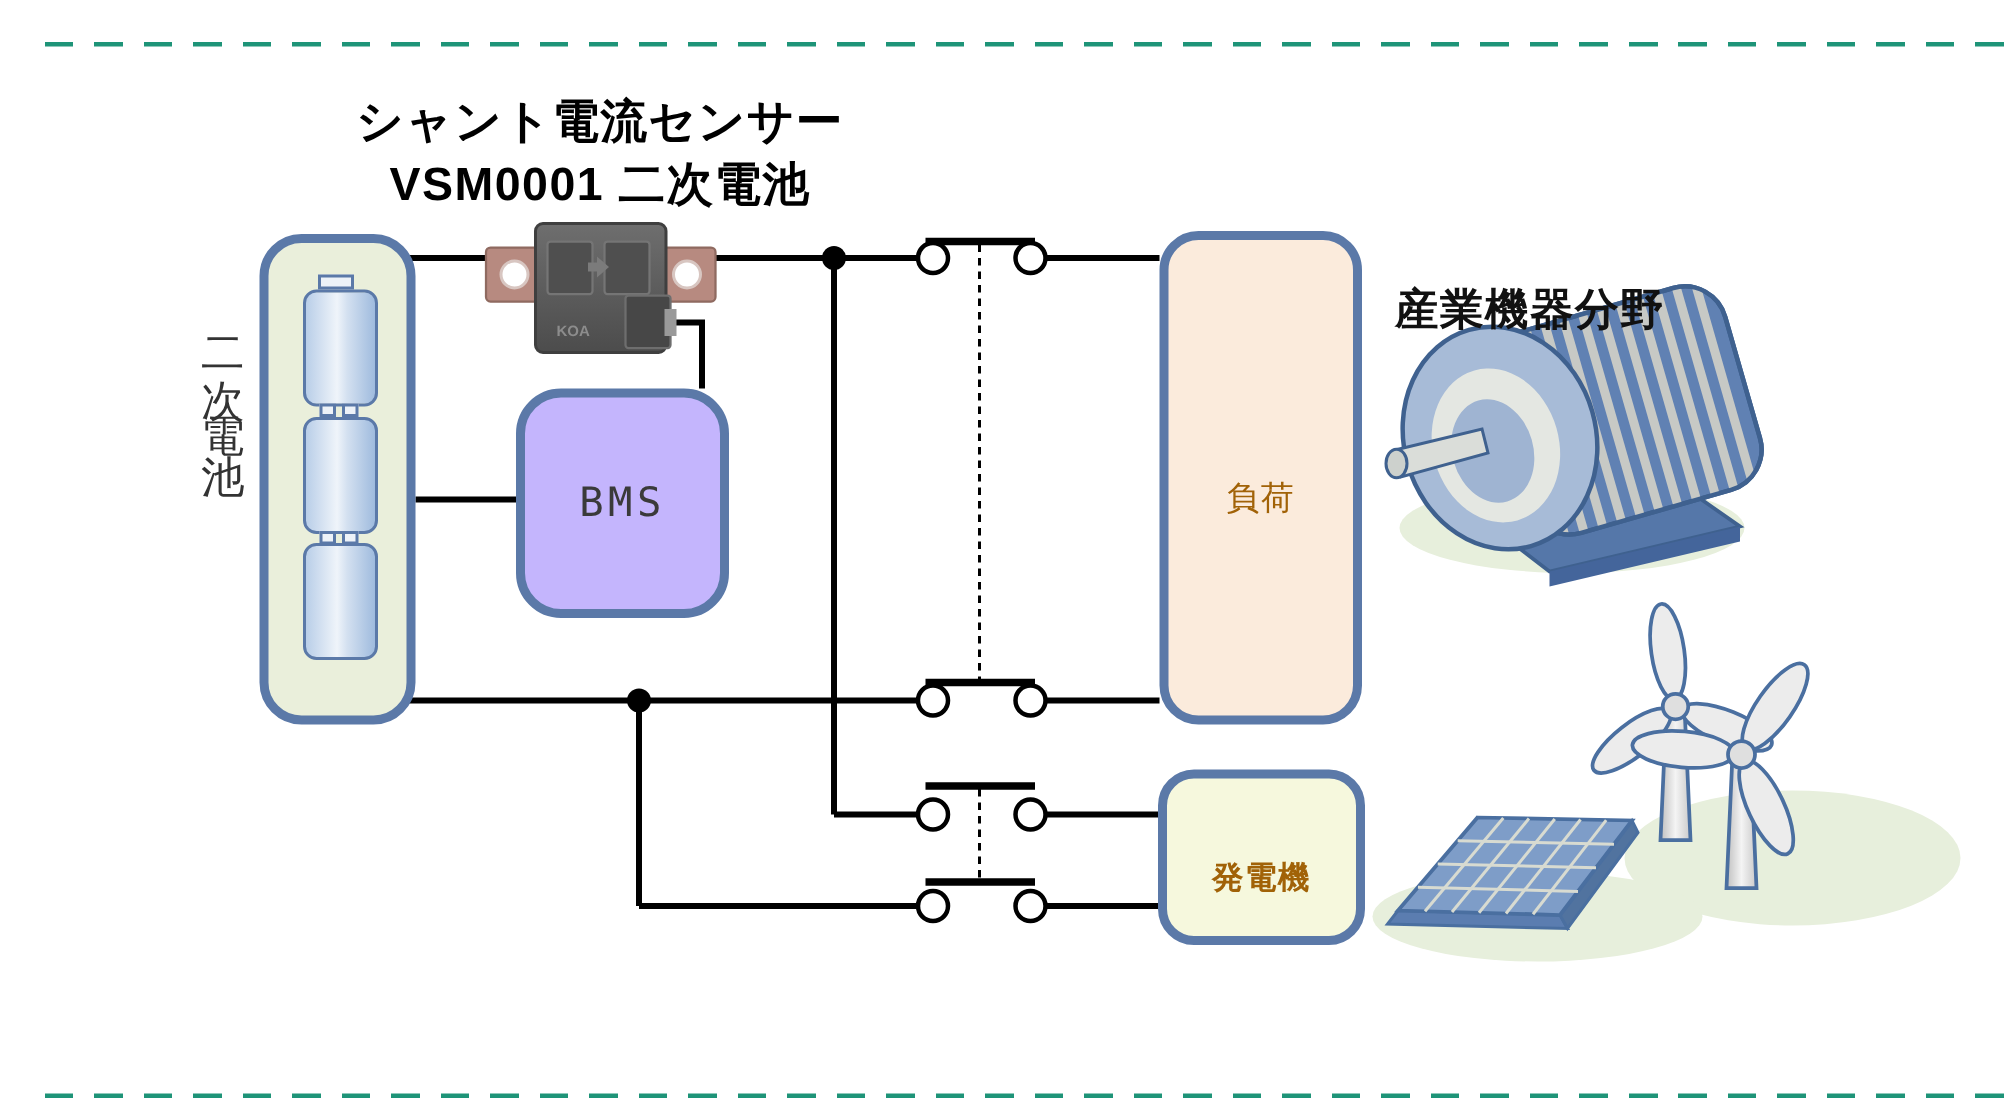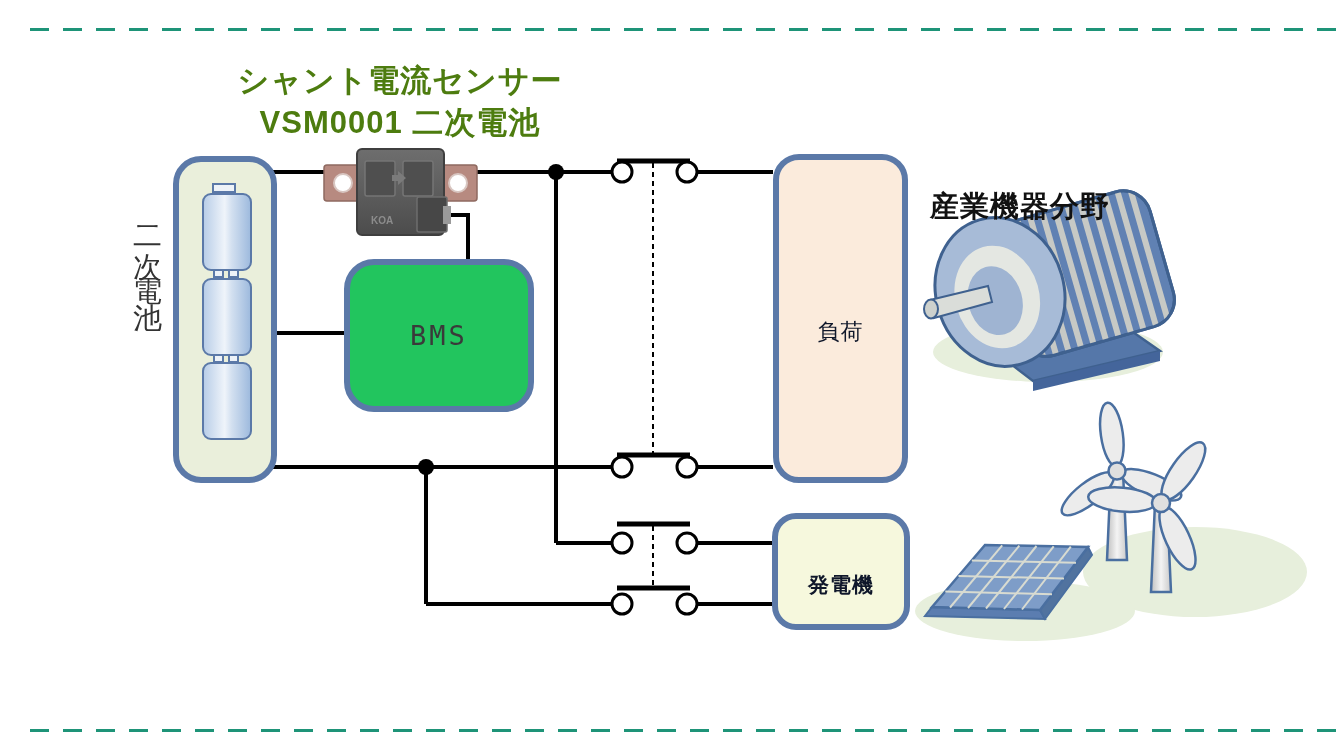--- a/index.html
+++ b/index.html
@@ -9,45 +9,45 @@
   }
   svg.layer{position:absolute;left:0;top:0;z-index:1;}
   .dash-rule{
     position:absolute;left:30px;right:0;height:3px;z-index:0;
     background:repeating-linear-gradient(90deg,#1E9478 0 19px,transparent 19px 33px);
   }
   .dash-rule.top{top:28px;}
   .dash-rule.bottom{top:729px;}
   .title{
     position:absolute;left:160px;top:60px;width:480px;text-align:center;z-index:2;
-    color:#4d7c0f;font-weight:bold;line-height:42px;font-size:31px;letter-spacing:1px;
+    color:#000000;font-weight:bold;line-height:42px;font-size:31px;letter-spacing:1px;
   }
   .box{
     position:absolute;z-index:2;box-sizing:border-box;
     border:6px solid #5B79A8;display:flex;align-items:center;justify-content:center;
   }
   .battery-box{left:173px;top:156px;width:104px;height:327px;background:#EAEFDB;border-radius:28px;}
   .cell{
     position:absolute;left:23px;width:50px;height:78px;border:2px solid #5B79A8;border-radius:9px;
     background:linear-gradient(90deg,#B9CEE8 0%,#EFF4FA 45%,#D3E0F0 60%,#9FBBDE 100%);
     box-sizing:border-box;
   }
   .term{
     position:absolute;border:2px solid #5B79A8;background:#EDF2F8;box-sizing:border-box;
   }
   .v-label{
     position:absolute;left:130px;top:205px;z-index:2;color:#333;
     writing-mode:vertical-rl;text-orientation:upright;
     font-size:29px;line-height:36px;letter-spacing:25px;font-weight:500;
   }
-  .bms-box{left:344px;top:259px;width:190px;height:153px;background:#22c55e;border-radius:30px;}
+  .bms-box{left:344px;top:259px;width:142px;height:153px;background:#c4b5fd;border-radius:30px;}
   .bms-box span{font-family:"DejaVu Sans Mono","Liberation Mono",monospace;font-size:27px;letter-spacing:3px;color:#3A3A3A;}
   .load-box{left:773px;top:154px;width:135px;height:329px;background:#FBEBDC;border-radius:26px;}
   .gen-box{left:772px;top:513px;width:138px;height:117px;background:#F6F8DD;border-radius:24px;font-weight:bold;}
-  .jp-box-label{font-size:22px;color:#0f172a;letter-spacing:1px;margin-top:27px;}
+  .jp-box-label{font-size:22px;color:#a16207;letter-spacing:1px;margin-top:27px;}
   .section-heading{
     position:absolute;z-index:2;font-size:29px;font-weight:bold;color:#111;letter-spacing:1px;margin-top:34px;
   }
   .heading-industrial{left:930px;top:153px;}
   .heading-energy{left:933px;top:394px;}
 </style>
 </head>
 <body>
 
 <div class="canvas">

